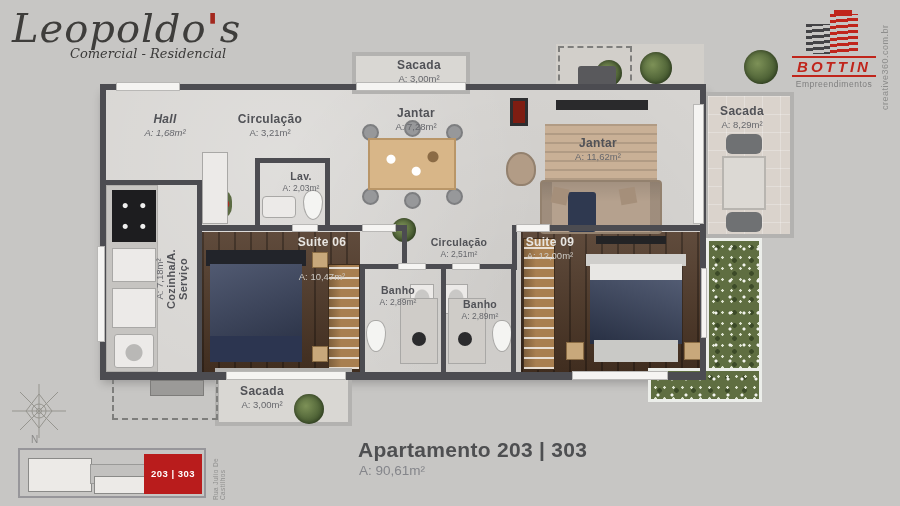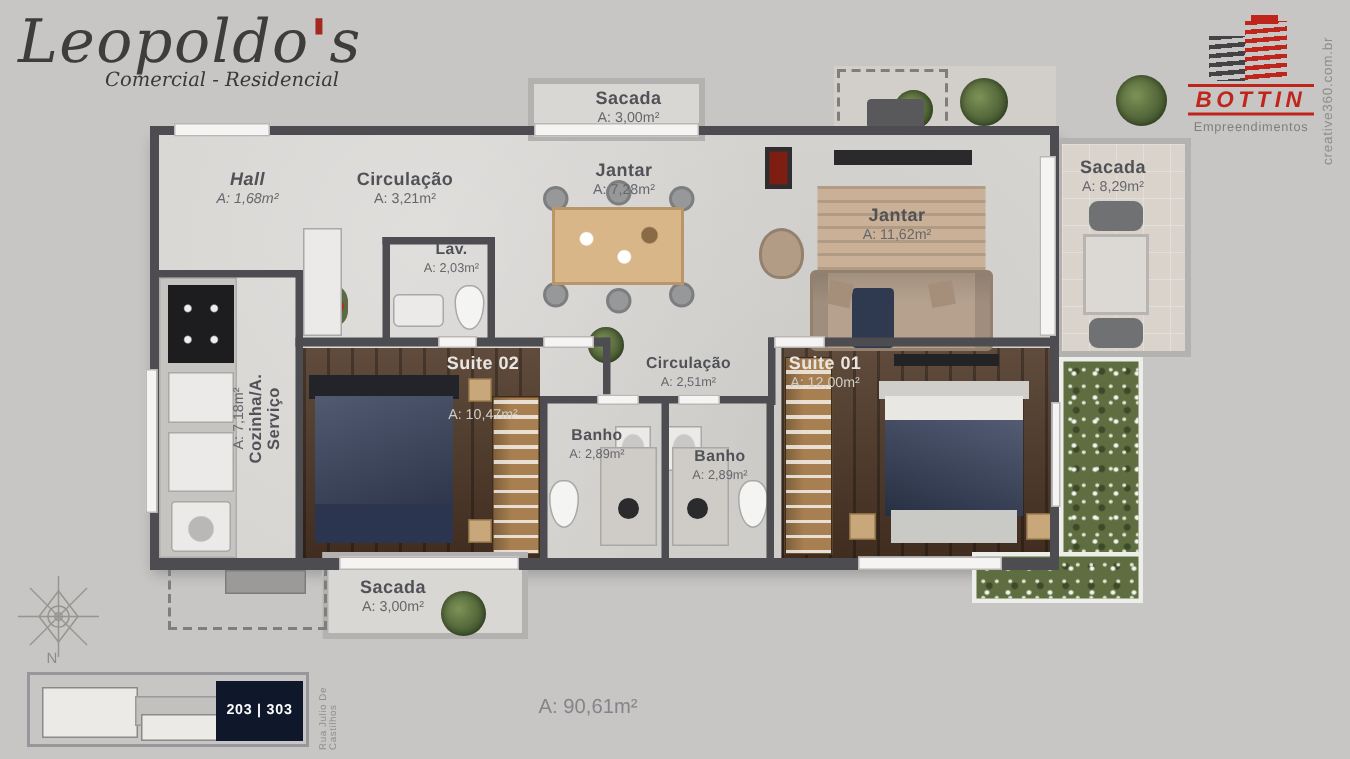--- a/index.html
+++ b/index.html
@@ -52,21 +52,21 @@
 
   
   .f-title{left:358px;top:438px;font-size:21px;font-weight:bold;color:#4e4f51;letter-spacing:.3px;}
   .f-area{left:359px;top:463px;font-size:13.5px;color:#84858a;}
 
   
   .siteplan{left:18px;top:448px;width:188px;height:50px;border:2px solid #97969a;}
   .sp-b1{left:8px;top:8px;width:64px;height:34px;background:#eceae7;border:1px solid #8a8a88;}
   .sp-b2{left:70px;top:14px;width:56px;height:20px;background:#c2c1bf;border:1px solid #9a9a98;}
   .sp-b3{left:74px;top:26px;width:54px;height:18px;background:#eceae7;border:1px solid #8a8a88;}
-  .sp-red{left:124px;top:4px;width:58px;height:40px;background:#0f172a;color:#fff;font-size:9.5px;font-weight:bold;text-align:center;line-height:40px;letter-spacing:.5px;}
+  .sp-red{left:124px;top:4px;width:58px;height:40px;background:#b91c1c;color:#fff;font-size:9.5px;font-weight:bold;text-align:center;line-height:40px;letter-spacing:.5px;}
   .street{left:212px;top:500px;width:58px;transform:rotate(-90deg);transform-origin:0 0;font-size:6.5px;color:#8f8f8e;letter-spacing:.4px;}
   .north{left:31px;top:434px;font-size:10px;color:#8b8b89;}
 </style>
 </head>
 <body>
 
 <div class="stage">
 
   <div class="abs bottin">
     <div class="b-icon">
@@ -209,53 +209,54 @@
       <div class="rarea">A: 7,28m²</div>
     </div>
   <div class="abs rlabel" style="left:548px;top:136px;width:100px;">
       <div class="rname">Jantar</div>
       <div class="rarea">A: 11,62m²</div>
     </div>
   <div class="abs rlabel" style="left:692px;top:104px;width:100px;">
       <div class="rname">Sacada</div>
       <div class="rarea">A: 8,29m²</div>
     </div>
-  <div class="abs rlabel small" style="left:255px;top:160px;width:80px;padding-left:12px;">
+  <div class="abs rlabel small" style="left:255px;top:170px;width:80px;padding-left:12px;">
       <div class="rname">Lav.</div>
       <div class="rarea">A: 2,03m²</div>
     </div>
   <div class="abs rlabel rot" style="left:121px;top:261px;width:100px;">
       <div class="rarea">A: 7,18m²</div>
       <div class="rname" style="font-size:11px;">Cozinha/A. Serviço</div>
     </div>
   <div class="abs rlabel" style="left:272px;top:235px;width:100px;color:#e8e6e2;">
-      <div class="rname">Suite 02</div>
+      <div class="rname">Suite 06</div>
       <div class="rarea" style="color:#cfccc6;margin-top:22px;">A: 10,47m²</div>
     </div>
   <div class="abs rlabel small" style="left:409px;top:236px;width:100px;">
       <div class="rname">Circulação</div>
       <div class="rarea">A: 2,51m²</div>
     </div>
   <div class="abs rlabel small" style="left:358px;top:284px;width:80px;">
       <div class="rname">Banho</div>
       <div class="rarea">A: 2,89m²</div>
     </div>
   <div class="abs rlabel small" style="left:440px;top:298px;width:80px;">
       <div class="rname">Banho</div>
       <div class="rarea">A: 2,89m²</div>
     </div>
   <div class="abs rlabel" style="left:500px;top:235px;width:100px;color:#e8e6e2;">
-      <div class="rname">Suite 01</div>
+      <div class="rname">Suite 09</div>
       <div class="rarea" style="color:#cfccc6;text-align:center;">A: 12,00m²</div>
     </div>
   <div class="abs rlabel" style="left:212px;top:384px;width:100px;">
       <div class="rname">Sacada</div>
       <div class="rarea">A: 3,00m²</div>
     </div>
 
+  <div class="abs f-title">Apartamento 203 | 303</div>
   <div class="abs f-area">A: 90,61m²</div>
 
   <svg class="abs" style="left:10px;top:382px;" width="58" height="58" viewBox="0 0 58 58">
     <g stroke="#96958f" stroke-width="1" fill="none">
       <line x1="29" y1="2" x2="29" y2="56"></line>
       <line x1="2" y1="29" x2="56" y2="29"></line>
       <line x1="10" y1="10" x2="48" y2="48"></line>
       <line x1="48" y1="10" x2="10" y2="48"></line>
       <polygon points="29,12 42,29 29,46 16,29"></polygon>
       <circle cx="29" cy="29" r="7"></circle>

